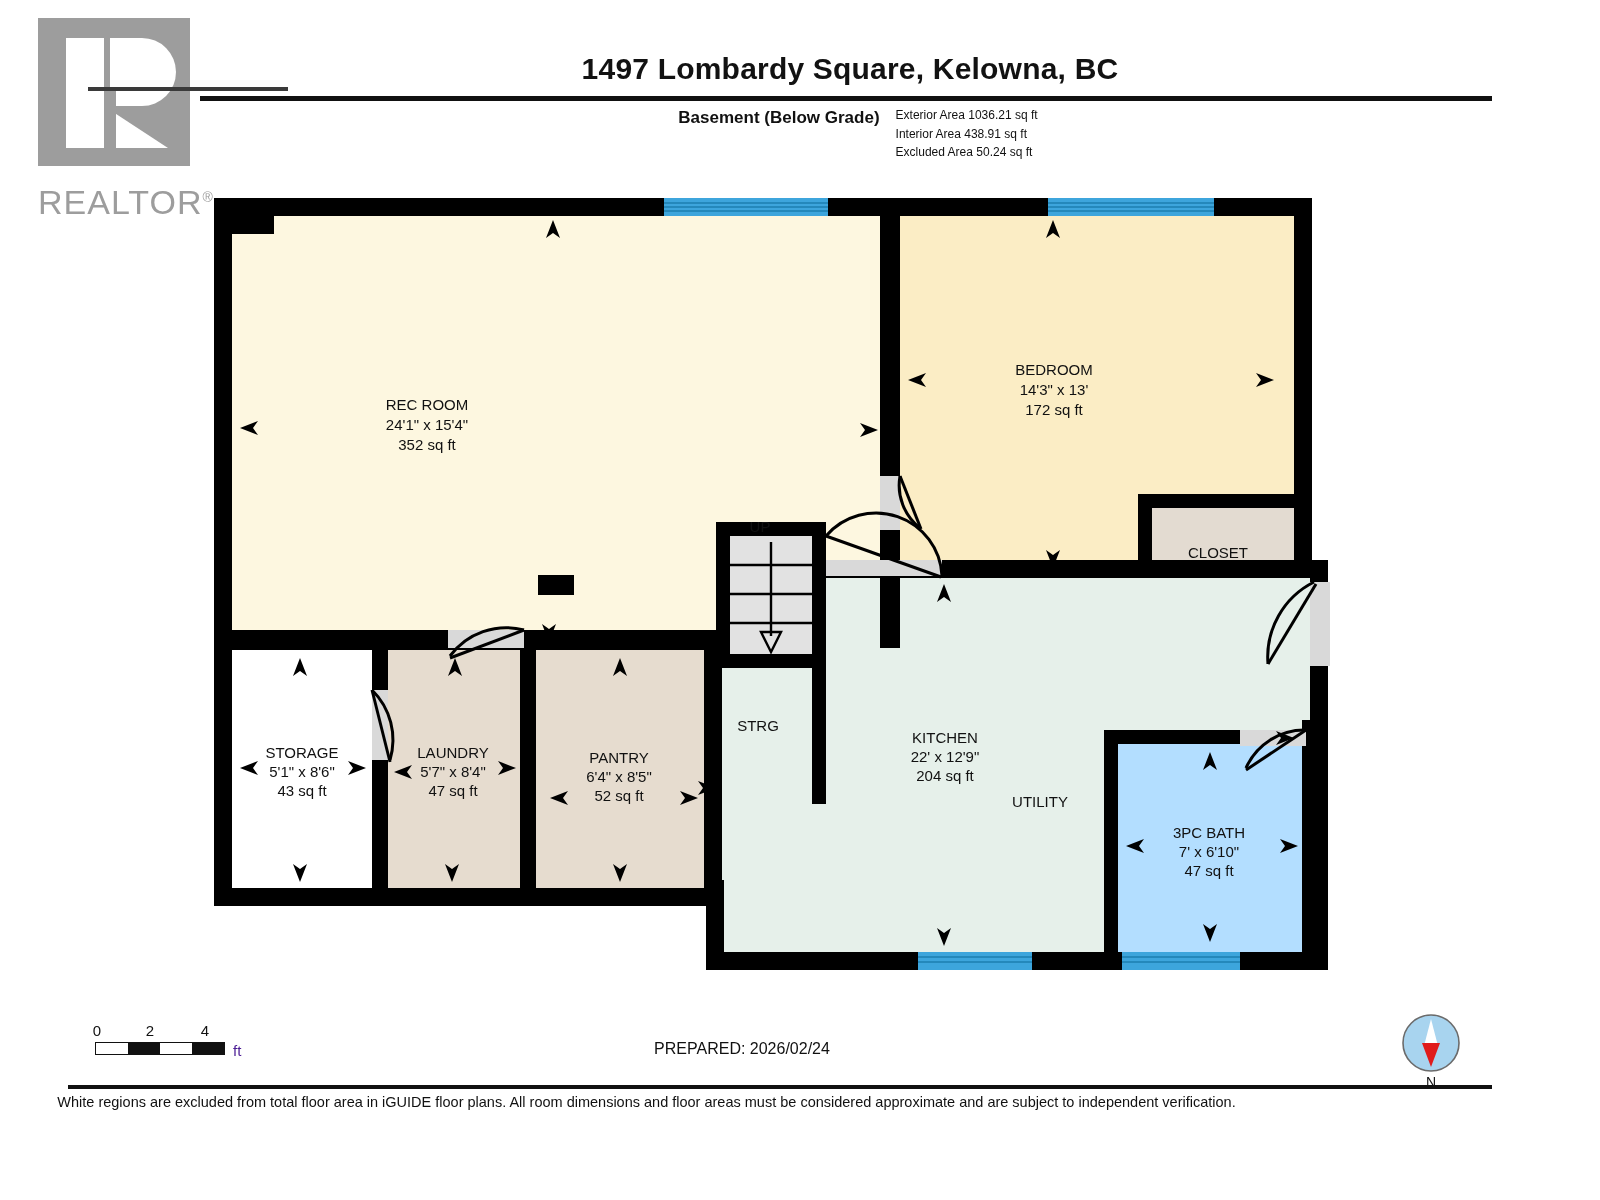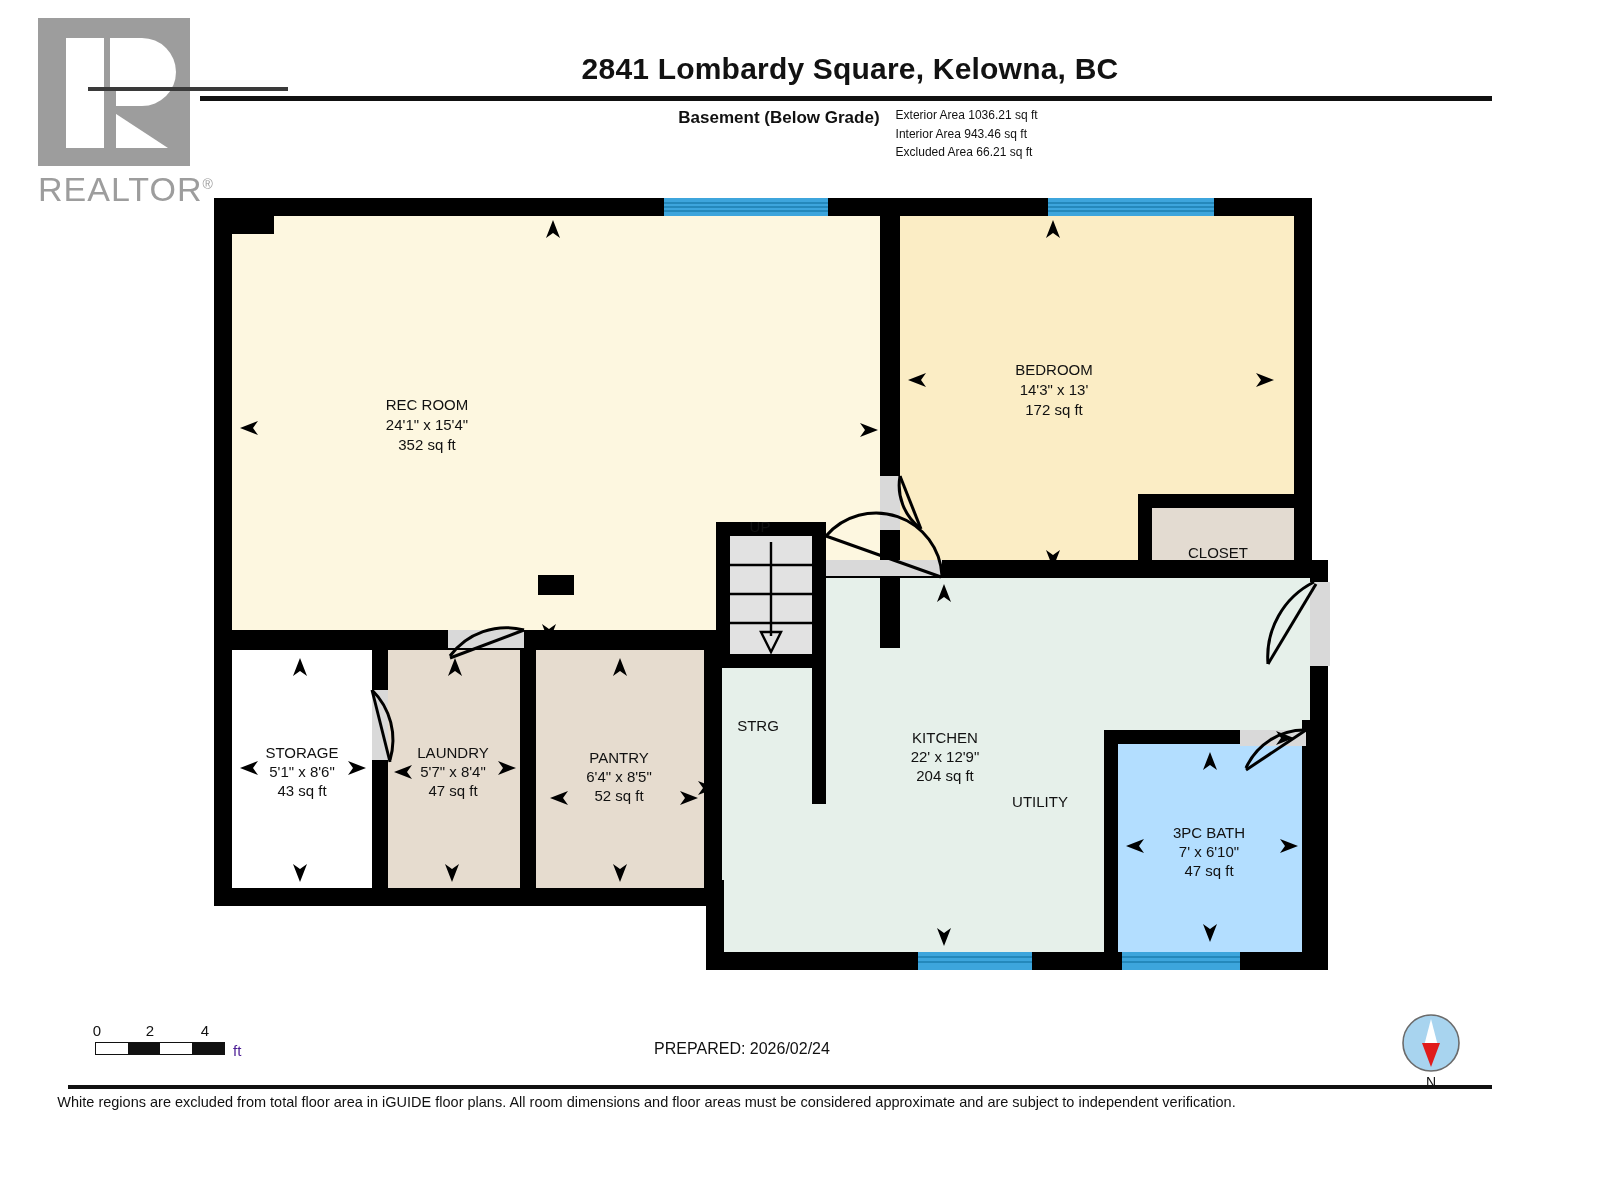--- a/index.html
+++ b/index.html
@@ -9,21 +9,21 @@
     font-family: "Liberation Sans", sans-serif;
     overflow: hidden;
   }
   .page { position: relative; width: 1600px; height: 1200px; background:#fff; }
 
   
   .logo-wrap { position:absolute; left:38px; top:18px; width:170px; height:180px; }
   .logo-square { width:152px; height:148px; background:#9d9d9d; position:relative; }
   .logo-r { position:absolute; inset:0; }
   .logo-text {
-    margin-top:4px; font-size:34px; letter-spacing:1px;
+    margin-top:17px; font-size:34px; letter-spacing:1px;
     color:#9d9d9d; font-family:"Liberation Sans", sans-serif; font-weight:400;
   }
   .logo-text sup { font-size:14px; vertical-align:super; }
 
   
   .title {
     position:absolute; left:200px; top:52px; width:1300px;
     text-align:center; font-size:30px; font-weight:bold; color:#121212;
     letter-spacing:0.2px;
   }
@@ -84,30 +84,30 @@
         <path d="M72 92 L130 130 H72 Z" fill="#ffffff"></path>
         <rect x="66" y="72" width="12" height="58" fill="#9d9d9d"></rect>
       </svg>
       <svg style="position:absolute;left:50px;top:67px;width:200px;height:8px;overflow:visible" viewBox="0 0 200 8">
         <rect x="0" y="2" width="200" height="4" fill="#3a3a3a"></rect>
       </svg>
     </div>
     <div class="logo-text"><span>REALTOR</span><sup>®</sup></div>
   </div>
 
-  <div class="title">2841 Lombardy Square, Kelowna, BC</div>
+  <div class="title">1497 Lombardy Square, Kelowna, BC</div>
   <div class="title-rule"></div>
 
   <div class="meta">
     <div class="meta-inner">
       <div class="meta-label">Basement (Below Grade)</div>
       <div class="meta-lines">
         <div>Exterior Area 1036.21 sq ft</div>
-        <div>Interior Area 943.46 sq ft</div>
-        <div>Excluded Area 66.21 sq ft</div>
+        <div>Interior Area 438.91 sq ft</div>
+        <div>Excluded Area 50.24 sq ft</div>
       </div>
     </div>
   </div>
 
   <div class="plan">
   <svg width="1600" height="800" viewBox="0 0 1600 800">
 
     <rect x="232" y="22" width="648" height="428" fill="#fdf7e0"></rect>
     <rect x="232" y="22" width="42" height="22" fill="#ffffff"></rect>
 

